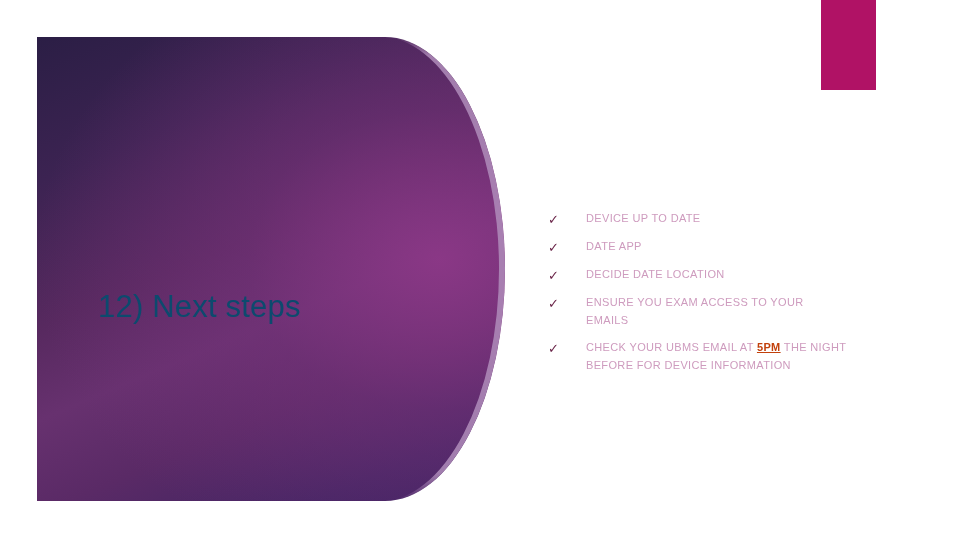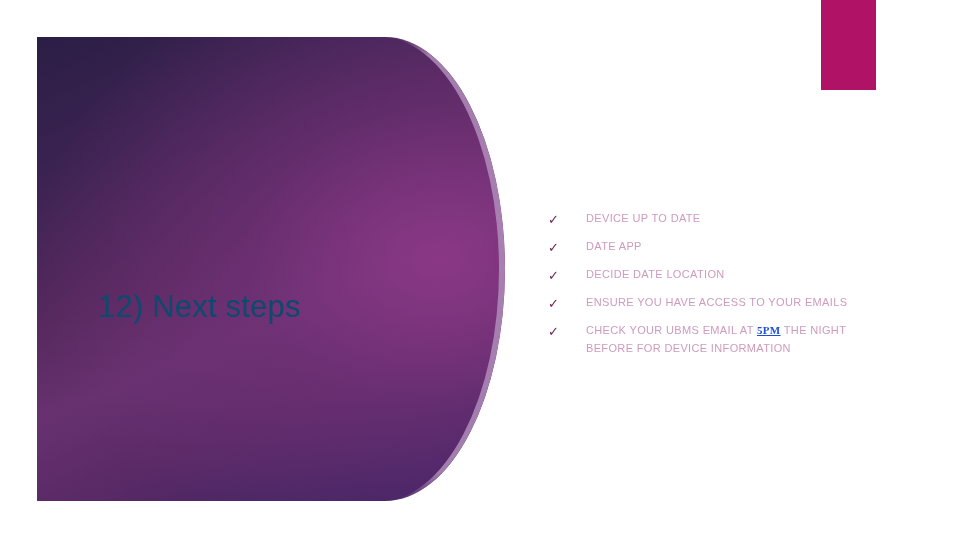--- a/index.html
+++ b/index.html
@@ -113,24 +113,23 @@
     padding-top: 1px;
   }
   .bullet-text {
     flex: 1 1 auto;
     color: #ce9bbe;
     font-size: 11px;
     line-height: 17.5px;
     letter-spacing: 0.35px;
   }
   .bullet-text .hl {
-    color: #1d4ed8;
+    color: #c2410c;
     font-weight: bold;
     text-decoration: underline;
-    font-family: Liberation Serif, serif;
   }
 </style>
 </head>
 <body>
 
 <div class="slide">
 
   <div class="purple-panel"></div>
   <div class="panel-edge-highlight"></div>
 
@@ -150,21 +149,21 @@
       <span class="bullet-text">DATE APP</span>
     </div>
 
     <div class="bullet-item">
       <span class="bullet-check">✓</span>
       <span class="bullet-text">DECIDE DATE LOCATION</span>
     </div>
 
     <div class="bullet-item">
       <span class="bullet-check">✓</span>
-      <span class="bullet-text">ENSURE YOU HAVE ACCESS TO YOUR EMAILS</span>
+      <span class="bullet-text">ENSURE YOU EXAM ACCESS TO YOUR EMAILS</span>
     </div>
 
     <div class="bullet-item">
       <span class="bullet-check">✓</span>
       <span class="bullet-text">
         <span>CHECK YOUR UBMS EMAIL AT </span><span class="hl">5PM</span><span> THE NIGHT BEFORE FOR DEVICE INFORMATION</span>
       </span>
     </div>
 
   </div>

